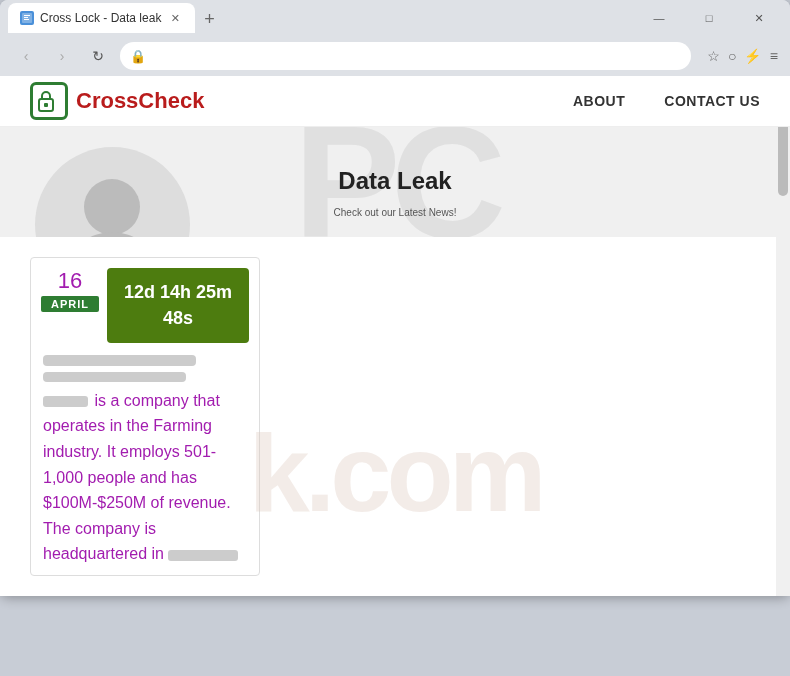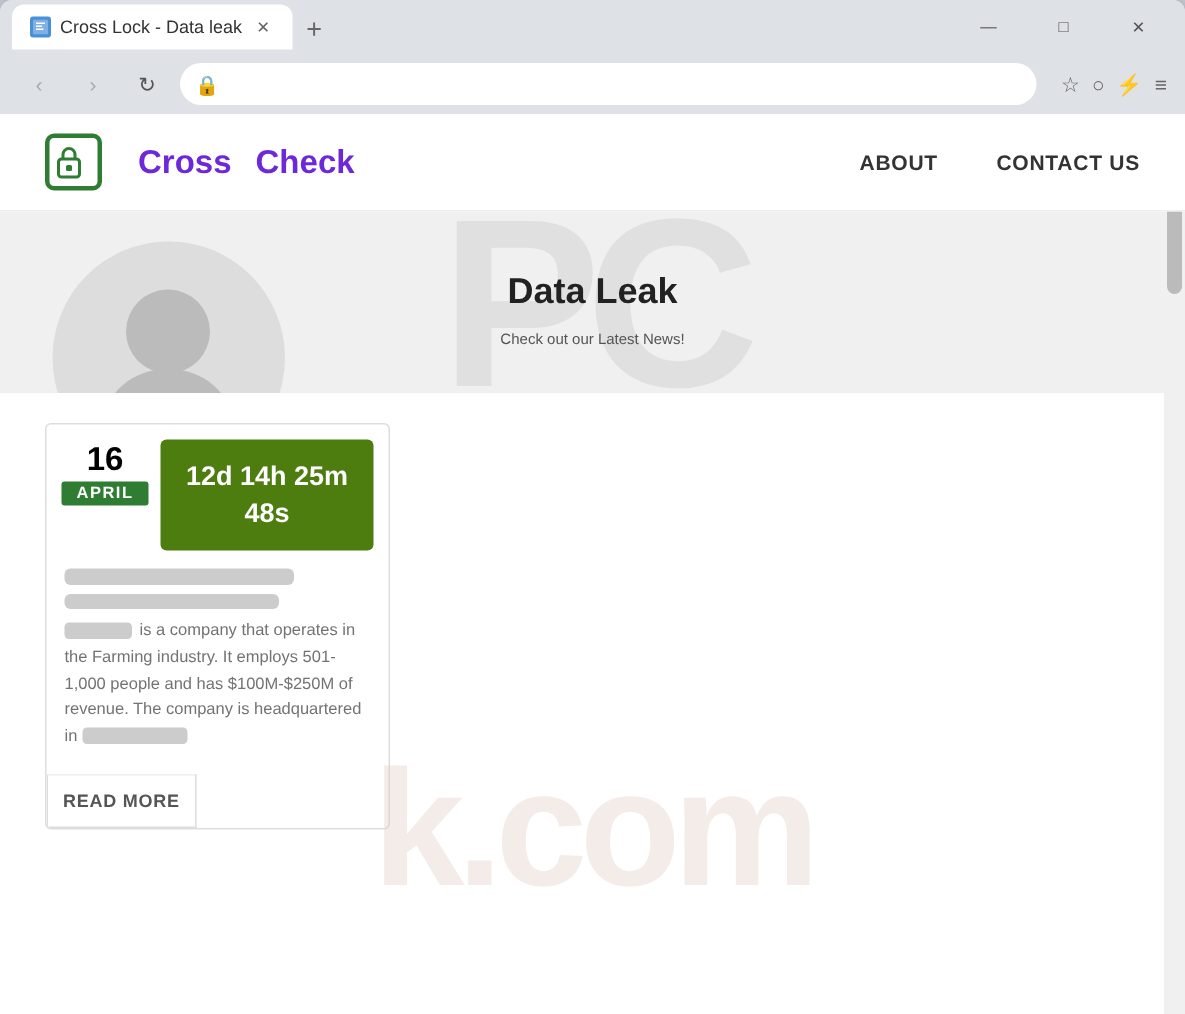--- a/index.html
+++ b/index.html
@@ -1,21 +1,21 @@
 <!DOCTYPE html>
 <html><head>
   <meta charset="utf-8">
   <style>
     * { margin: 0; padding: 0; box-sizing: border-box; }
     body { width: 790px; height: 676px; font-family: Arial, sans-serif; background: #c8cdd6; overflow: hidden; }
 
     
     .browser-window {
       width: 790px;
-      height: 676px;
+      height: 596px;
       background: #dee1e6;
       border-radius: 8px;
       display: flex;
       flex-direction: column;
       box-shadow: 0 2px 12px rgba(0,0,0,0.3);
     }
 
     .title-bar {
       height: 36px;
       background: #dee1e6;
@@ -154,22 +154,21 @@
       font-size: 14px;
     }
 
     .logo-text {
       font-size: 22px;
       font-weight: bold;
       color: #222;
     }
 
     .logo-text span {
-      color: #6d28d9;
-      margin-left: 16px;
+      color: #b91c1c;
     }
 
     .nav-links {
       margin-left: auto;
       display: flex;
       gap: 39px;
     }
 
     .nav-link {
       font-size: 14px;
@@ -253,22 +252,22 @@
       background: #f5f5f5;
       border-bottom: 1px solid #eee;
       padding: 8px 12px;
       display: flex;
       flex-direction: column;
       align-items: center;
     }
 
     .date-day {
       font-size: 22px;
-      font-weight: bold;
-      color: #000000;
+      font-weight: normal;
+      color: #a21caf;
     }
 
     .date-month {
       font-size: 11px;
       font-weight: bold;
       color: #fff;
       background: #2e7d32;
       padding: 2px 10px;
       border-radius: 2px;
       margin-top: 2px;
@@ -296,22 +295,22 @@
       background: #ccc;
       border-radius: 4px;
       margin-bottom: 6px;
     }
 
     .blurred-line.short {
       width: 70%;
     }
 
     .article-text {
-      font-size: 11px;
-      color: #737373;
+      font-size: 16px;
+      color: #a21caf;
       line-height: 1.6;
       margin-top: 0;
     }
 
     .article-text .blurred-word {
       display: inline-block;
       background: #ccc;
       border-radius: 3px;
       width: 45px;
       height: 11px;
@@ -459,21 +458,20 @@
           <div class="blurred-line" style="width:75%;height:11px;"></div>
           <div class="blurred-line short" style="height:10px;"></div>
 
           <div class="article-text">
             <span class="blurred-word"></span>
             <span>is a company that operates in the Farming industry. It employs 501-1,000 people and has $100M-$250M of revenue. The company is headquartered in</span>
             <span class="blurred-word" style="width:70px;"></span>
           </div>
         </div>
 
-        <button class="read-more-btn">READ MORE</button>
       </div>
     </div>
 
     <div class="scrollbar">
       <div class="scrollbar-thumb"></div>
     </div>
 
   </div>
 </div>
 

